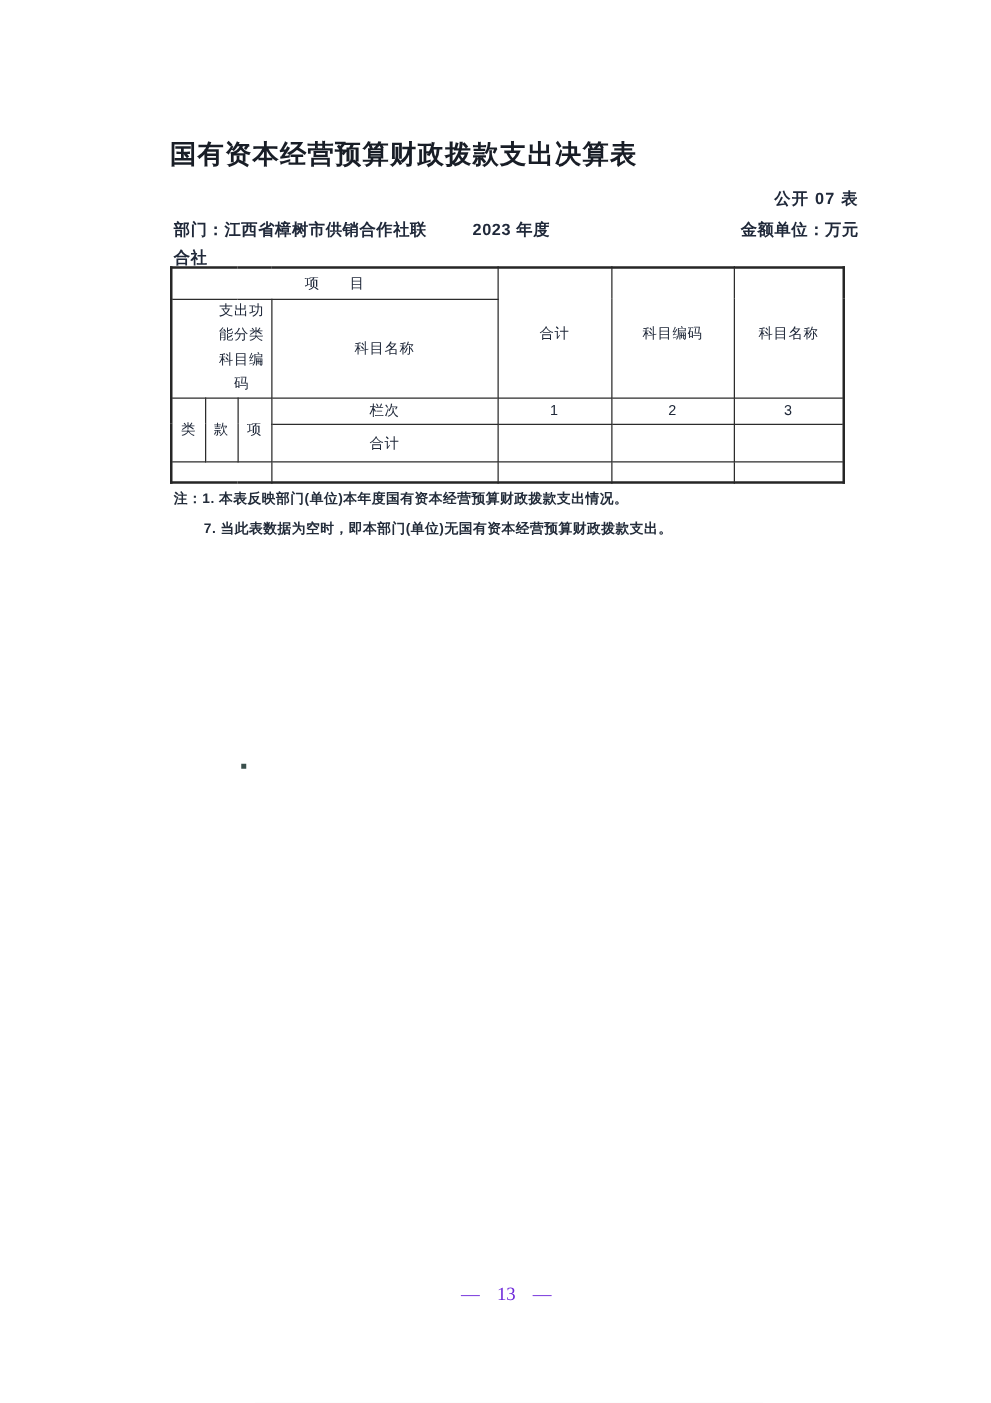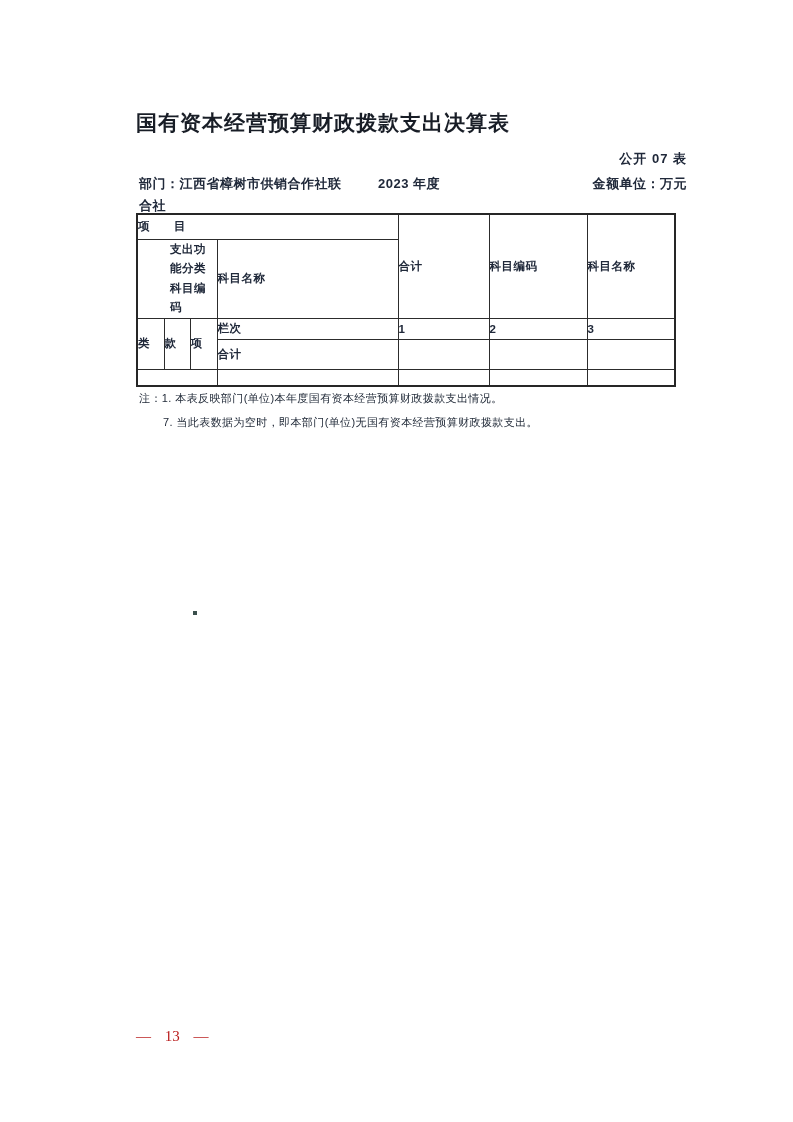--- a/index.html
+++ b/index.html
@@ -31,46 +31,46 @@
   .dept-line2{position:absolute;top:197px;left:139px;}
 
   table.budget{
     position:absolute;top:213px;left:136px;width:538px;
     border-collapse:collapse;table-layout:fixed;
     border:2.5px solid #262626;
     color:#20293a;
   }
   table.budget td{
     border:1.5px solid #2c2c2c;
-    text-align:left;vertical-align:middle;
-    font-size:11.5px;font-weight:700;
+    text-align:center;vertical-align:middle;
+    font-size:11.5px;font-weight:400;
     padding:0;overflow:hidden;letter-spacing:0.5px;
   }
   tr.r1{height:25px;}
   tr.r2{height:72px;}
   tr.r3{height:21px;}
   tr.r4{height:30px;}
   tr.r5{height:17px;}
   .two-line div{line-height:1.7;margin-left:32px;}
 
   .note{
     position:absolute;
-    font-size:11px;font-weight:400;letter-spacing:0.4px;
+    font-size:11px;font-weight:700;letter-spacing:0.4px;
     color:#232c3a;white-space:nowrap;
   }
   .note-1{top:391px;left:139px;}
   .note-2{top:415px;left:163px;}
 
   .scan-speck{
     position:absolute;left:193px;top:611px;width:4px;height:4px;
     background:#3a4f4c;
   }
   .page-number{
     position:absolute;top:1028px;left:136px;width:538px;
-    text-align:left;font-size:15px;color:#b91c1c;
+    text-align:center;font-size:15px;color:#6d28d9;
     font-family:"Liberation Serif", serif;
     word-spacing:10px;
   }
 </style>
 </head>
 <body>
 
 <div class="page">
 
   <h1 class="doc-title">国有资本经营预算财政拨款支出决算表</h1>

